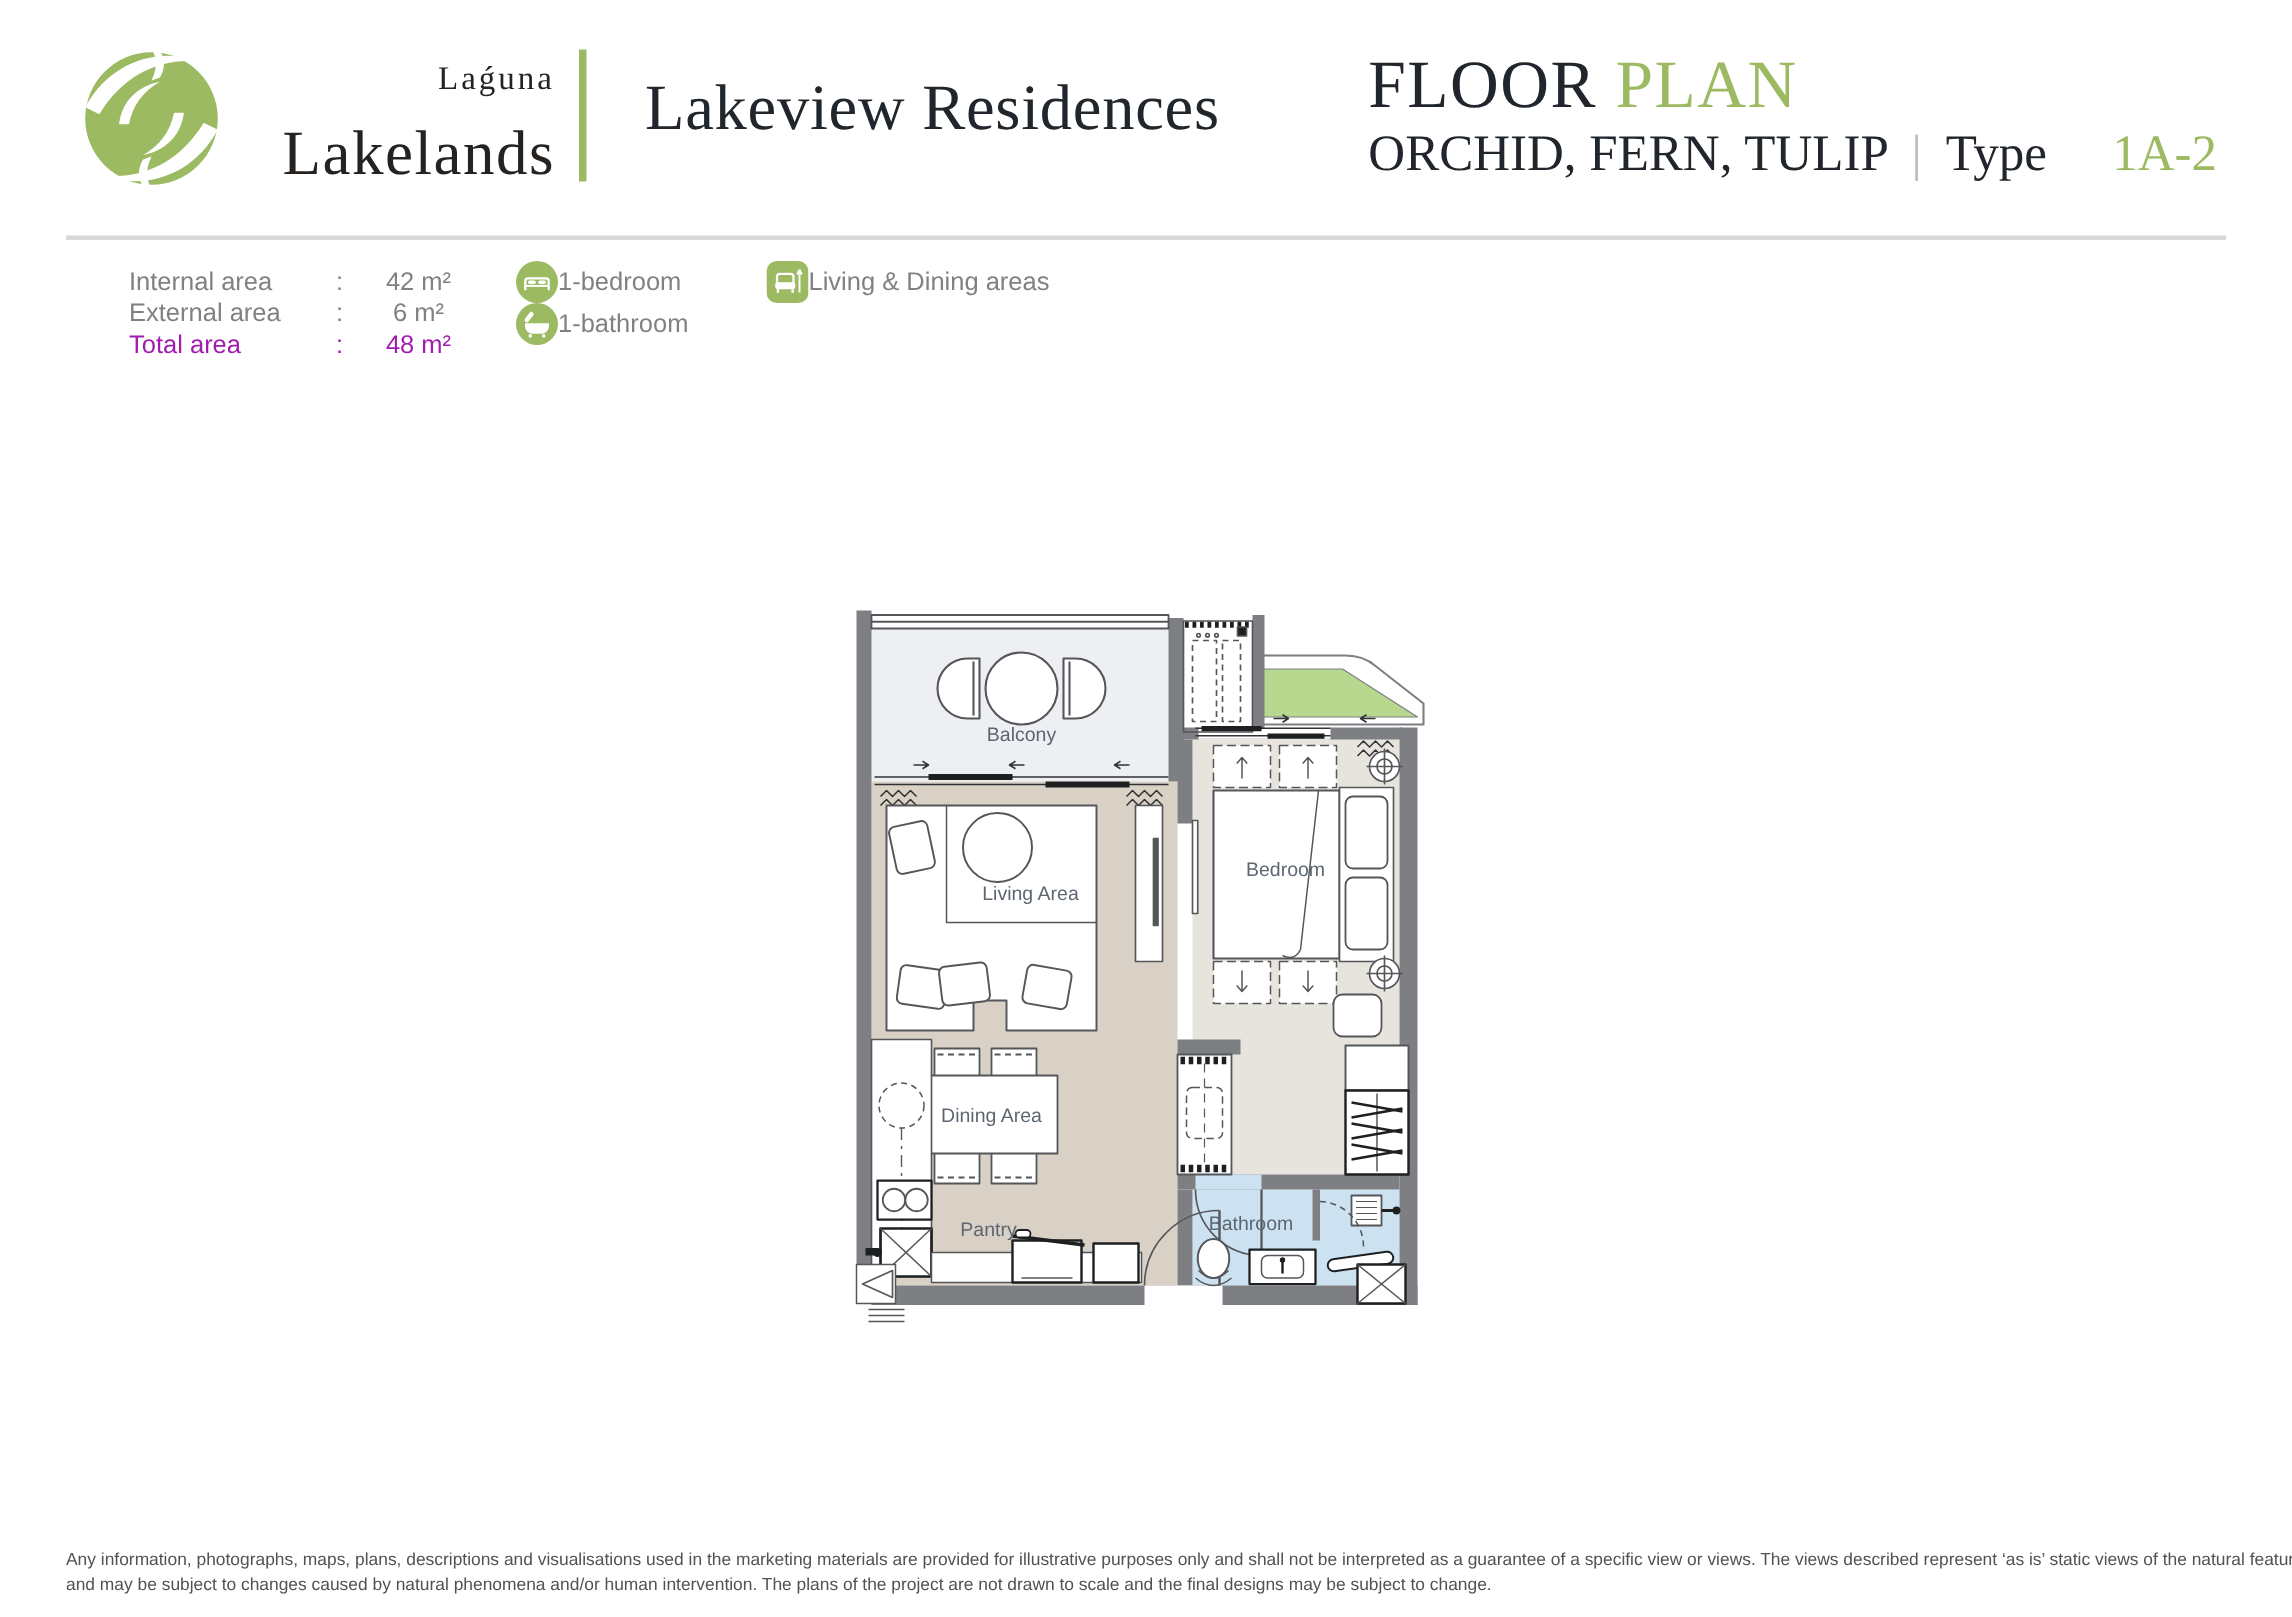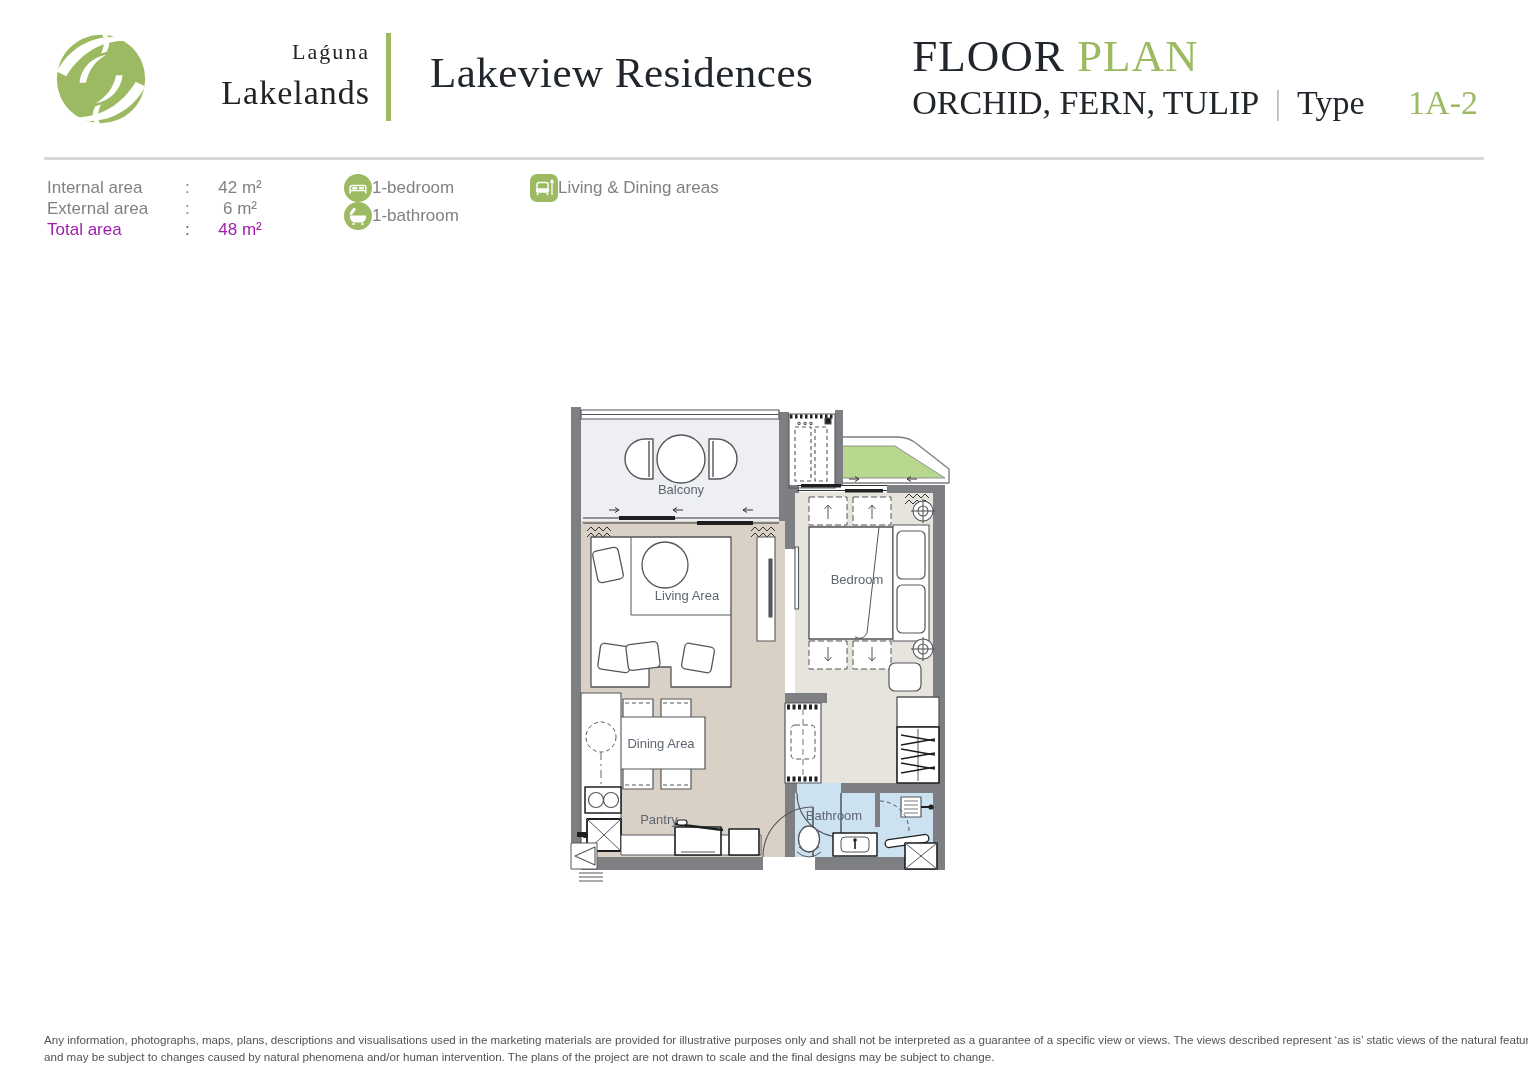--- a/index.html
+++ b/index.html
@@ -6,43 +6,43 @@
   body{
     width:1528px;height:1078px;position:relative;background:#ffffff;
     font-family:"Liberation Sans","DejaVu Sans",sans-serif;overflow:hidden;
   }
   .abs{position:absolute;}
   
   .logo{left:54px;top:26px;width:94px;height:106px;}
   .brand{left:160px;top:40px;width:210px;text-align:right;color:#26221f;
          font-family:"Liberation Serif","DejaVu Serif",serif;}
   .brand .top{font-size:22px;letter-spacing:2px;line-height:24px;}
-  .brand .bottom{font-size:34px;letter-spacing:1px;line-height:42px;margin-top:8px;}
+  .brand .bottom{font-size:42px;letter-spacing:1px;line-height:42px;margin-top:18px;}
   .vbar{left:386px;top:33px;width:5px;height:88px;}
   .project{left:430px;top:48px;font-family:"Liberation Serif","DejaVu Serif",serif;
            font-size:43px;color:#20262b;letter-spacing:0.5px;font-weight:400;}
   .titleblock{right:50px;top:30px;
               font-family:"Liberation Serif","DejaVu Serif",serif;}
   .titleblock .l1{font-size:45px;letter-spacing:1px;color:#20262b;line-height:52px;}
   .titleblock .l2{font-size:34px;color:#20262b;line-height:42px;}
   .green{color:#9bba61;}
   .subdiv{color:#b9bbbd;padding:0 8px;}
   .hdivider{left:44px;top:157px;width:1440px;height:3px;background:#d8d8d8;}
   
   .areas{left:47px;top:177px;font-size:17px;color:#7f8184;}
-  .areas .row{display:flex;line-height:21px;}
+  .areas .row{display:flex;line-height:21px;margin-left:39px;}
   .areas .lab{width:138px;}
   .areas .col{width:14px;}
   .areas .val{width:82px;text-align:center;}
   .areas .row.total{color:#a21caf;}
   
   .legend-item{display:flex;align-items:center;font-size:17px;color:#7f8184;}
   .li1{left:344px;top:174px;}
   .li2{left:344px;top:202px;}
-  .li3{left:530px;top:174px;}
+  .li3{left:511px;top:174px;}
   
   .plan{left:557px;top:397px;width:410px;height:510px;}
   .plan text{font-family:"Liberation Sans","DejaVu Sans",sans-serif;font-size:13px;
              fill:#5d6772;}
   
   .footer{left:44px;top:1031px;width:1455px;font-size:11.6px;color:#515256;
           line-height:17px;}
   .footer div{white-space:nowrap;}
 </style>
 </head>

